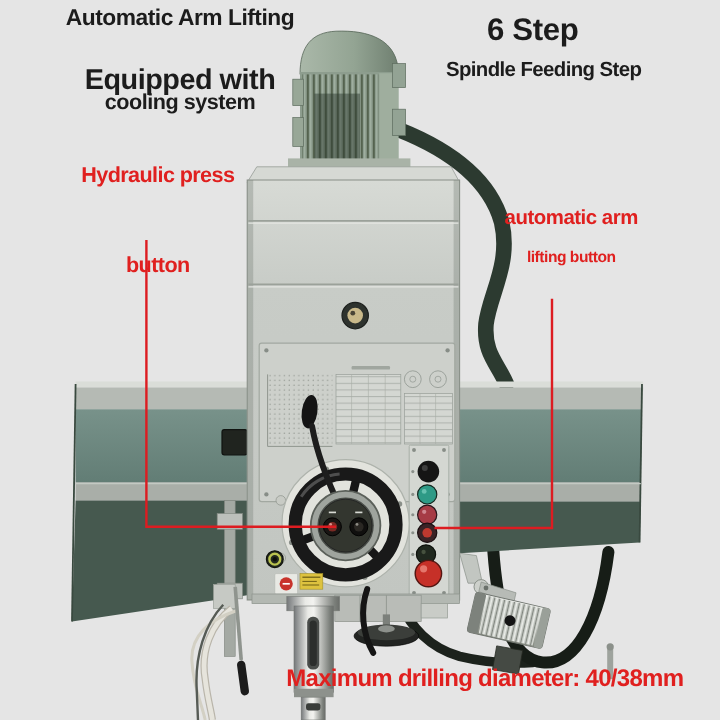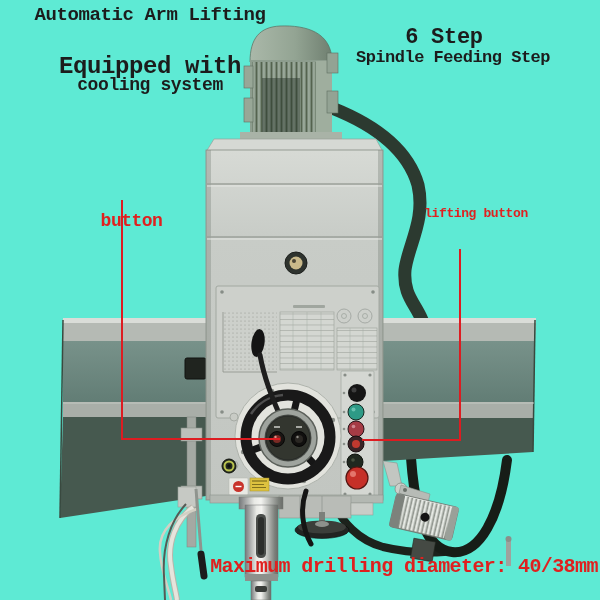--- a/index.html
+++ b/index.html
@@ -1,25 +1,25 @@
 <!DOCTYPE html>
 <html><head>
 <meta charset="utf-8">
 <style>
   html,body{margin:0;padding:0;background:#fff;}
-  .stage{position:relative;width:600px;height:600px;background:#5eead4;overflow:hidden;
-         font-family:Liberation Mono, monospace;}
+  .stage{position:relative;width:600px;height:600px;background:#e5e5e5;overflow:hidden;
+         font-family:Liberation Sans, sans-serif;}
   .stage svg{position:absolute;left:0;top:0;}
   .lbl{position:absolute;text-align:center;font-weight:700;line-height:1.05;white-space:nowrap;}
   .black{color:#1c1c1c;}
   .red{color:#e0201f;}
   .tl1{left:30px;top:6px;width:240px;font-size:19px;letter-spacing:-0.4px;}
   .tl2{left:30px;top:54px;width:240px;font-size:24px;letter-spacing:-0.4px;}
   .tl3{left:30px;top:76px;width:240px;font-size:18px;letter-spacing:-0.4px;}
-  .tr1{left:340px;top:26px;width:208px;font-size:22px;letter-spacing:-0.3px;}
+  .tr1{left:340px;top:11px;width:208px;font-size:26px;letter-spacing:-0.3px;}
   .tr2{left:349px;top:49px;width:208px;font-size:17px;letter-spacing:-0.5px;}
   .lc1{left:29px;top:137px;width:205px;font-size:18px;letter-spacing:-0.5px;}
   .lc2{left:29px;top:172px;width:205px;font-size:18px;letter-spacing:-0.5px;margin-top:40px;}
   .rc1{left:376px;top:173px;width:200px;font-size:17px;letter-spacing:-0.4px;}
   .rc2{left:376px;top:207px;width:200px;font-size:13px;letter-spacing:-0.4px;}
   .bt1{left:154px;top:556px;width:500px;font-size:20px;letter-spacing:-0.6px;}
 </style>
 </head>
 <body>
 
@@ -315,16 +315,18 @@
     <path d="M122,200 L122,439 L280,439" fill="none" stroke="#dd1c21" stroke-width="2"></path>
     <path d="M460,249 L460,440 L362,440" fill="none" stroke="#dd1c21" stroke-width="2"></path>
   </g>
 </svg>
 
   <div class="lbl black tl1">Automatic Arm Lifting</div>
   <div class="lbl black tl2">Equipped with</div>
   <div class="lbl black tl3">cooling system</div>
   <div class="lbl black tr1">6 Step</div>
   <div class="lbl black tr2">Spindle Feeding Step</div>
+  <div class="lbl red lc1">Hydraulic press</div>
   <div class="lbl red lc2">button</div>
+  <div class="lbl red rc1">automatic arm</div>
   <div class="lbl red rc2">lifting button</div>
   <div class="lbl red bt1">Maximum drilling diameter: 40/38mm</div>
 </div>
 
 </body></html>

